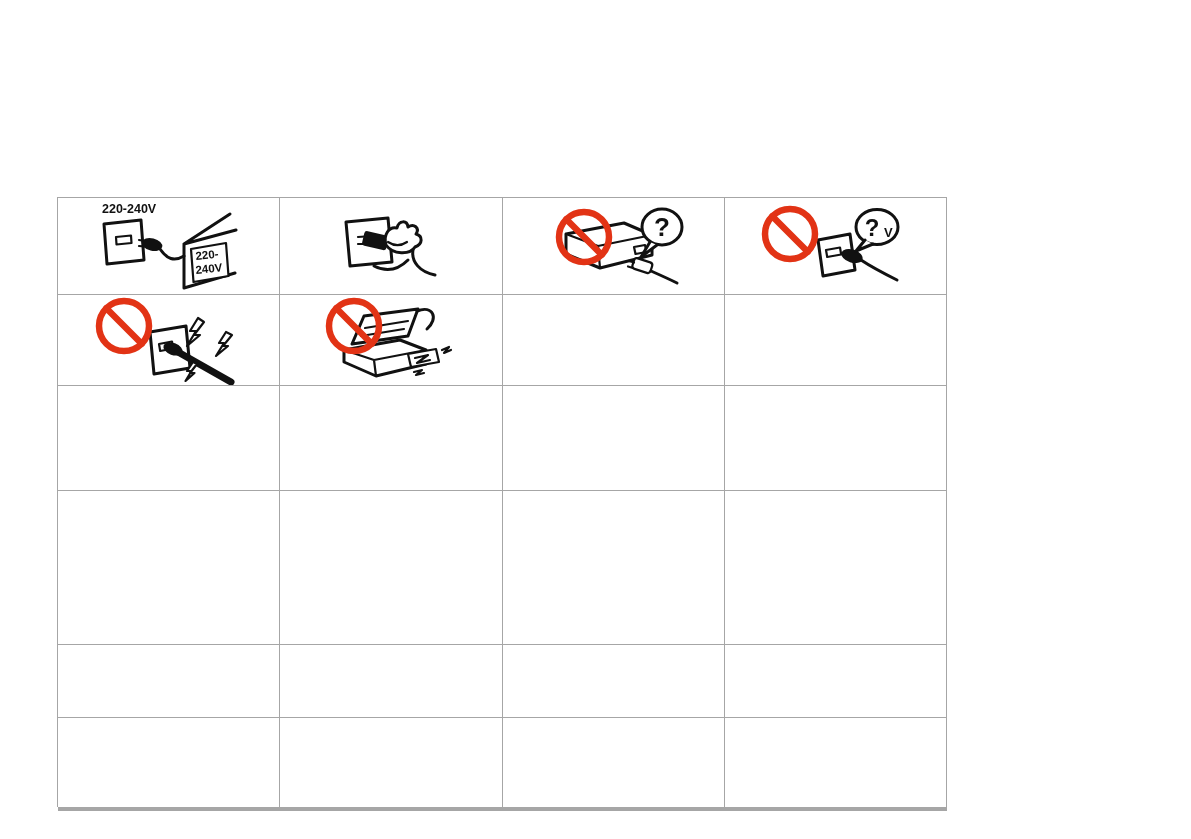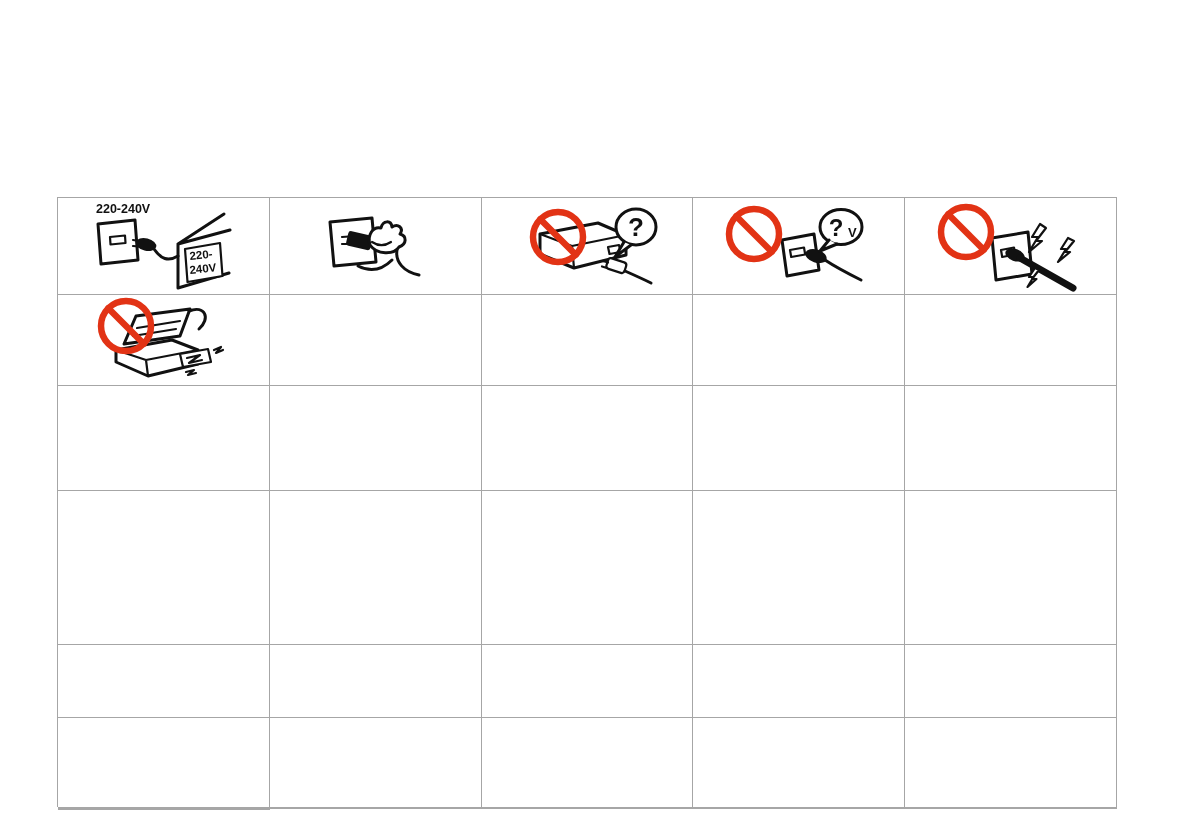--- a/index.html
+++ b/index.html
@@ -7,23 +7,23 @@
     width: 1191px; height: 839px;
     background: #ffffff;
     font-family: "Liberation Sans", sans-serif;
     overflow: hidden;
   }
   .page { position: relative; width: 1191px; height: 839px; background: #ffffff; }
 
   .safety-table {
     position: absolute;
     left: 57px; top: 197px;
-    width: 1060px; height: 610px;
+    width: 890px; height: 610px;
     display: grid;
-    grid-template-columns: repeat(5, 1fr);
+    grid-template-columns: repeat(4, 1fr);
     grid-template-rows: 97px 91px 105px 154px 73px 90px;
     border-top: 1px solid #a6a6a6;
     border-left: 1px solid #a6a6a6;
   }
   .cell {
     border-right: 1px solid #a6a6a6;
     border-bottom: 1px solid #a6a6a6;
     background: #ffffff;
     display: flex;
     align-items: center;

